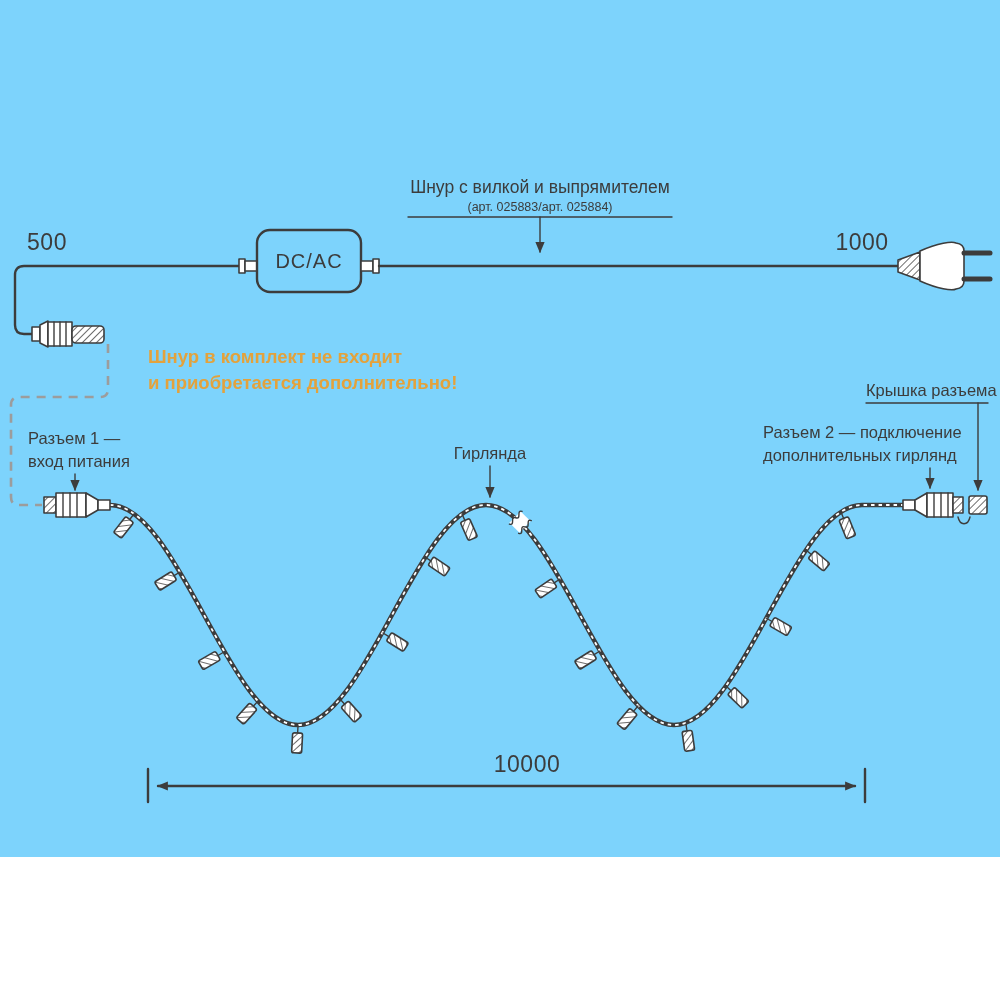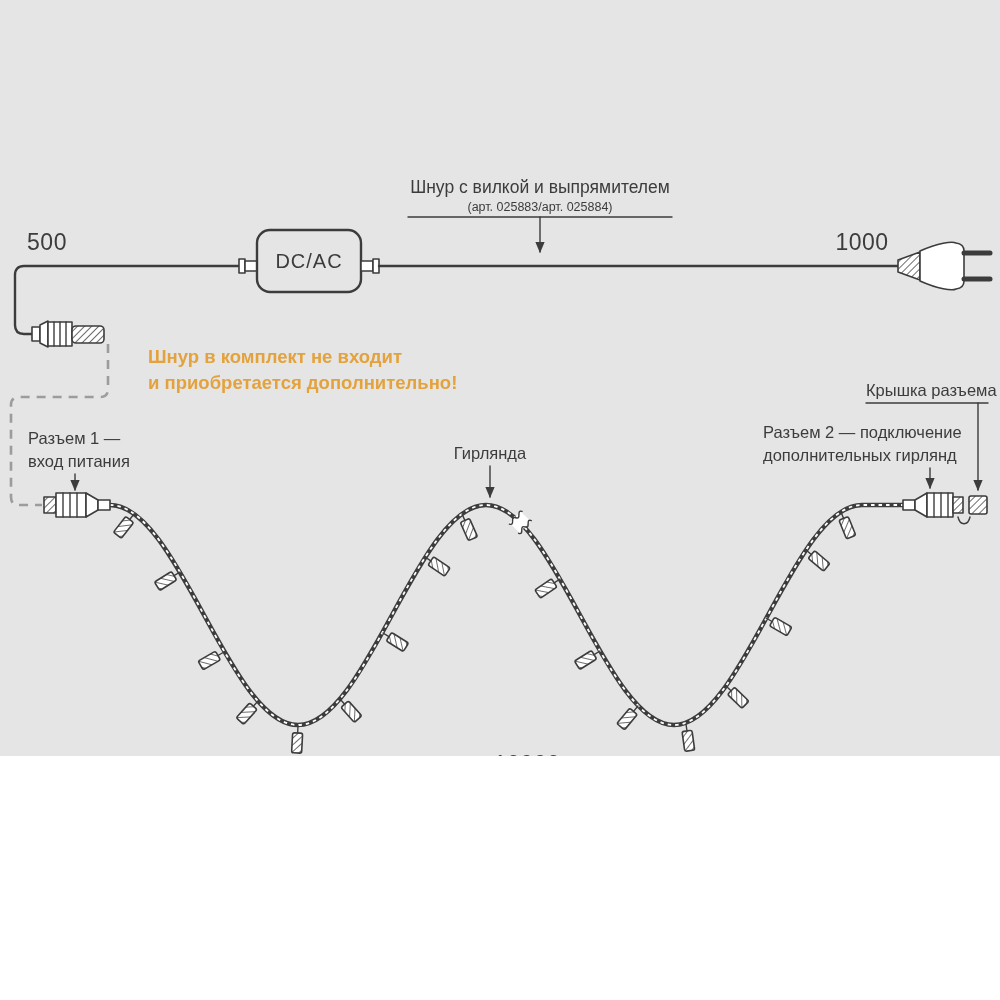--- a/index.html
+++ b/index.html
@@ -1,17 +1,17 @@
 <!DOCTYPE html>
 <html><head>
 <meta charset="utf-8">
 <style>
   html,body{margin:0;padding:0;background:#ffffff;}
   .stage{
-    width:1000px;height:756px;background:#e5e5e5;position:relative;
+    width:1000px;height:857px;background:#7dd3fc;position:relative;
     font-family:"Liberation Sans","DejaVu Sans",sans-serif;
   }
   svg{display:block;}
   svg text{
     fill:#3c3c3c;
     font-family:"Liberation Sans","DejaVu Sans",sans-serif;
   }
   .t-dim{font-size:23px;letter-spacing:.5px;}
   .t-main{font-size:17.5px;}
   .t-art{font-size:12.5px;}

